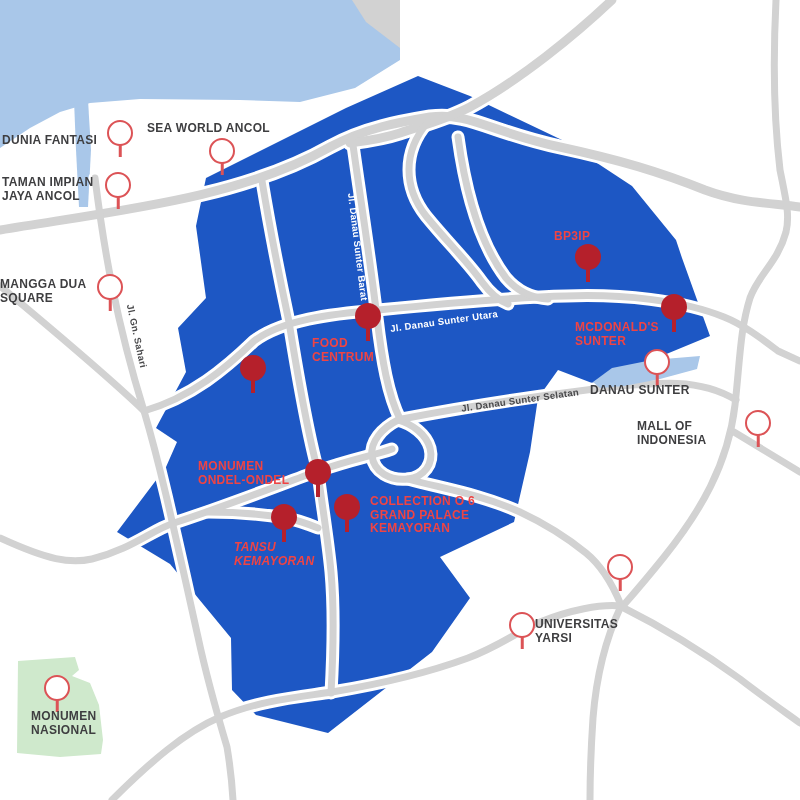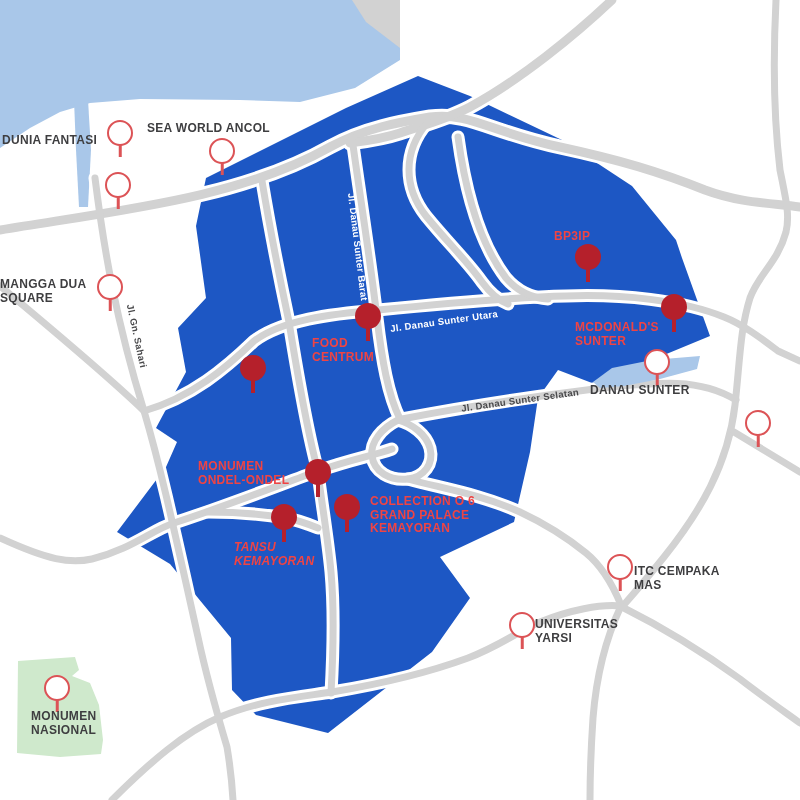--- a/index.html
+++ b/index.html
@@ -171,20 +171,24 @@
       <span class="head"></span>
       <span class="stem"></span>
     </div>
 
   <div class="lbl right" style="left:2px;top:134px;width:104px;">
       <span>DUNIA FANTASI</span>
     </div>
   <div class="lbl center" style="left:147px;top:122px;width:152px;">
       <span>SEA WORLD ANCOL</span>
     </div>
+  <div class="lbl right" style="left:2px;top:176px;width:104px;">
+      <span>TAMAN IMPIAN</span>
+      <span>JAYA ANCOL</span>
+    </div>
   <div class="lbl right" style="left:0px;top:278px;width:100px;">
       <span>MANGGA DUA</span>
       <span>SQUARE</span>
     </div>
   <div class="lbl center on-blue" style="left:554px;top:230px;width:70px;">
       <span>BP3IP</span>
     </div>
   <div class="lbl right on-blue" style="left:575px;top:321px;width:90px;">
       <span>MCDONALD'S</span>
       <span>SUNTER</span>
@@ -202,22 +206,22 @@
       <span>GRAND PALACE</span>
       <span>KEMAYORAN</span>
     </div>
   <div class="lbl center on-blue" style="left:234px;top:541px;width:102px;font-style:italic;">
       <span>TANSU</span>
       <span>KEMAYORAN</span>
     </div>
   <div class="lbl center" style="left:590px;top:384px;width:124px;">
       <span>DANAU SUNTER</span>
     </div>
-  <div class="lbl" style="left:634px;top:565px;width:110px;">
-      <span>ITC CEMPAKA MAS</span>
+  <div class="lbl" style="left:637px;top:420px;width:112px;">
+      <span>MALL OF INDONESIA</span>
     </div>
   <div class="lbl" style="left:535px;top:618px;width:95px;">
       <span>UNIVERSITAS</span>
       <span>YARSI</span>
     </div>
   <div class="lbl" style="left:31px;top:710px;width:85px;">
       <span>MONUMEN</span>
       <span>NASIONAL</span>
     </div>
 

